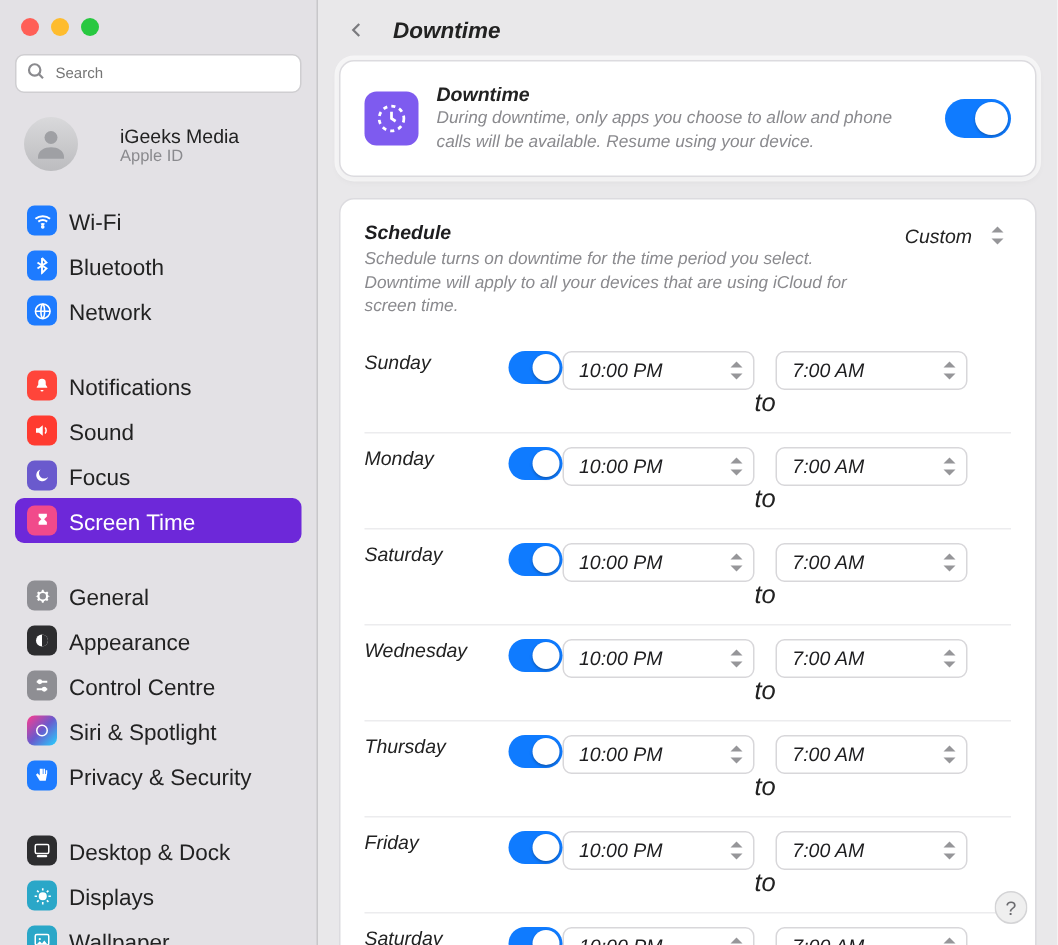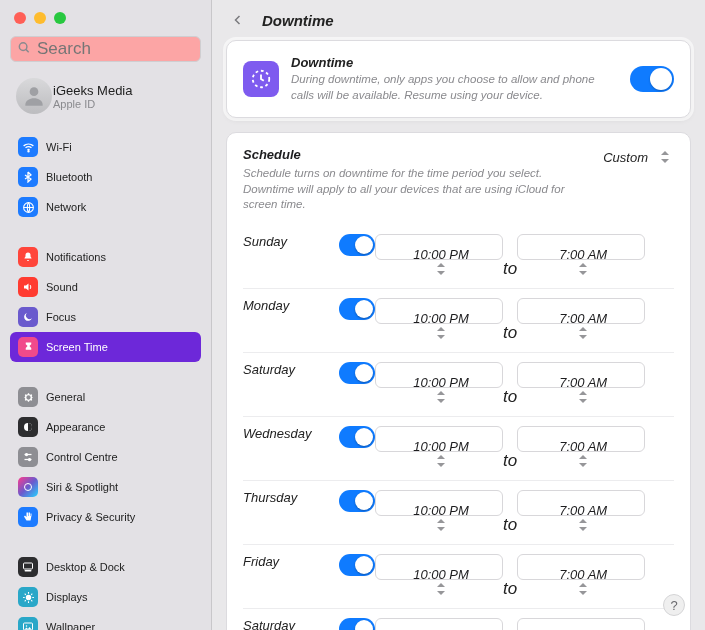--- a/index.html
+++ b/index.html
@@ -37,49 +37,49 @@
 
   .search-wrap {
     position: relative;
     margin-bottom: 12px;
   }
   .search-wrap input {
     width: 100%;
     height: 26px;
     border-radius: 6px;
     border: 1px solid #cfced1;
-    background: #fca5a5;
+    background: #ffffff;
     padding: 0 8px 0 26px;
-    font-size: 17px;
+    font-size: 10px;
     color:#555;
   }
   .search-wrap .mag {
     position: absolute; left: 7px; top: 50%; transform: translateY(-50%);
     color:#8a8a8e;
   }
 
   .profile {
-    display:flex; align-items:center; gap:1px;
+    display:flex; align-items:center; gap:28px;
     padding: 4px 6px 14px 6px;
   }
   .avatar {
     width: 36px; height: 36px; border-radius:50%;
     background: linear-gradient(#d9d9db,#bcbcbf);
     display:flex;align-items:center;justify-content:center;
   }
   .profile .meta .name { font-size:13px; font-weight:500; color:#222;}
   .profile .meta .sub { font-size:11px; color:#8a8a8e;}
 
   .nav-group { margin-top: 4px; }
   .nav-group + .nav-group { margin-top: 20px; }
   .nav-item {
-    display:flex; align-items:center; gap:8px;
+    display:flex; align-items:flex-end; gap:8px;
     padding: 5px 8px;
     border-radius: 6px;
-    font-size:11px;
+    font-size:15px;
     color:#222;
     cursor:pointer;
   }
   .nav-item.selected {
     background:#6d28d9;
     color:#fff;
   }
   .nav-item .icon {
     width:20px;height:20px;border-radius:5px;
     display:flex;align-items:center;justify-content:center;
@@ -159,21 +159,21 @@
   }
   .row:first-child{border-top:none;}
   .row .day{width:96px;font-size:13px;color:#222;}
   .sw{
     width:36px;height:22px;border-radius:11px;background:#0f7bff;position:relative;cursor:pointer;flex:0 0 36px;
   }
   .sw::after{content:"";position:absolute;width:18px;height:18px;border-radius:50%;background:#fff;top:2px;right:2px;box-shadow:0 1px 2px rgba(0,0,0,.3);}
   .time{
     display:flex;align-items:center;justify-content:space-between;
     width:128px;height:26px;border:1px solid #d8d7da;border-radius:6px;
-    padding:12px 6px 0 10px;background:#fff;font-size:13px;cursor:pointer;flex-direction:column;
+    padding:0 6px 0 10px;background:#fff;font-size:13px;cursor:pointer;
   }
   .to{font-size:17px;color:#222;margin-top:25px;}
   .help{
     position:fixed;right:20px;bottom:14px;width:22px;height:22px;border-radius:50%;
     background:#efefef;border:1px solid #d4d4d6;color:#6a6a6e;font-size:13px;
     display:flex;align-items:center;justify-content:center;cursor:pointer;
   }
 </style>
 </head>
 <body>

